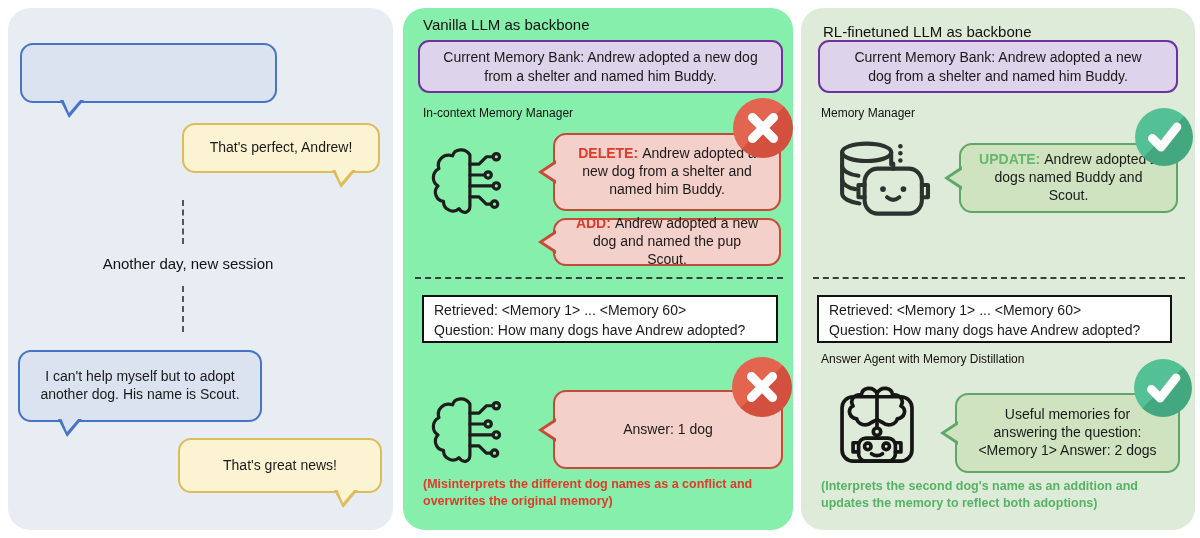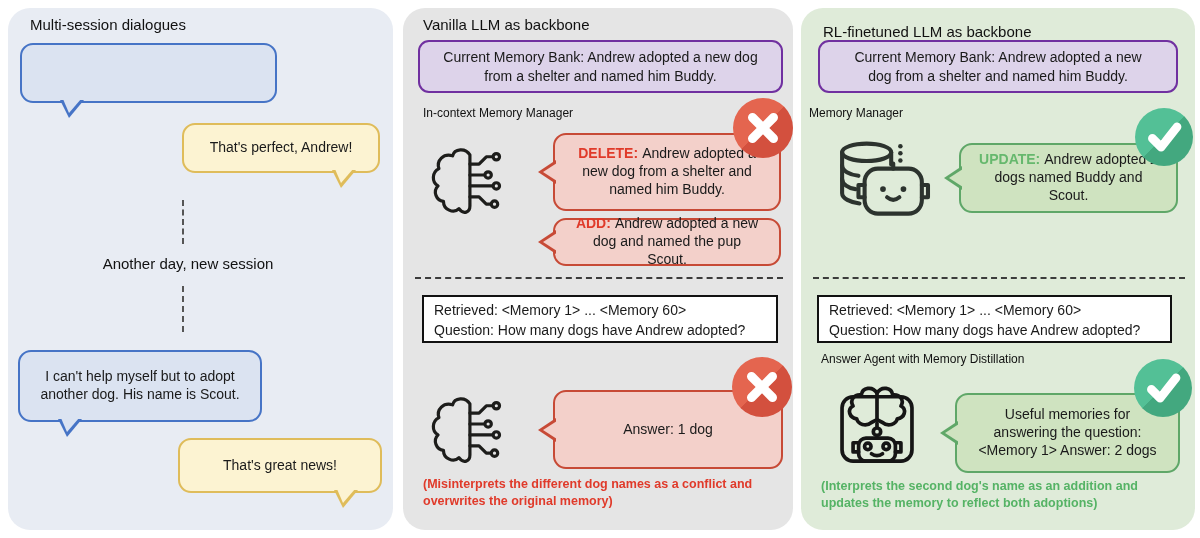--- a/index.html
+++ b/index.html
@@ -1,21 +1,21 @@
 <!DOCTYPE html>
 <html><head>
 <meta charset="utf-8">
 <style>
   * { margin:0; padding:0; box-sizing:border-box; }
   html,body { width:1200px; height:538px; background:#fff; font-family:"Liberation Sans", sans-serif; color:#1a1a1a; overflow:hidden; }
   .stage { position:relative; width:1200px; height:538px; }
 
   .panel { position:absolute; top:8px; height:522px; border-radius:22px; }
   .panel-left   { left:8px;   width:385px; background:#e8ecf3; }
-  .panel-mid    { left:403px; width:390px; background:#e5e5e5; }
+  .panel-mid    { left:403px; width:390px; background:#86efac; }
   .panel-right  { left:801px; width:394px; background:#dfebd9; }
 
   .panel-title { position:absolute; font-size:15px; color:#111; white-space:nowrap; }
 
   
   .bubble { position:absolute; border:2px solid var(--bc); background:var(--fc); border-radius:13px;
             display:flex; align-items:center; justify-content:center; text-align:center;
             font-size:14px; line-height:1.28; }
   .blue-bubble   { --fc:#dbe3f1; --bc:#4674c6; }
   .yellow-bubble { --fc:#fcf3d2; --bc:#dfbc5a; }
@@ -58,21 +58,20 @@
   .icon-box svg { display:block; }
 
   .divider-text { position:absolute; font-size:15px; text-align:center; color:#111; }
 </style>
 </head>
 <body>
 
 <div class="stage">
 
   <div class="panel panel-left">
-    <div class="panel-title" style="left:22px; top:8px;">Multi-session dialogues</div>
 
     <div class="bubble blue-bubble" style="left:12px; top:35px; width:257px; height:60px; padding:0 9px;">
       <span class="tail tail-d-b" style="left:38px;"></span>
       <span class="tail tail-d-f" style="left:41px;"></span>
     </div>
 
     <div class="bubble yellow-bubble" style="left:174px; top:115px; width:198px; height:50px;">
       <span>That's perfect, Andrew!</span>
       <span class="tail tail-d-b" style="right:22px;"></span>
       <span class="tail tail-d-f" style="right:25px;"></span>
@@ -175,21 +174,21 @@
     <div class="caption caption-red" style="left:20px; top:468px; width:356px;">(Misinterprets the different dog names as a conflict and overwrites the original memory)</div>
   </div>
 
   <div class="panel panel-right">
     <div class="panel-title" style="left:22px; top:15px;">RL-finetuned LLM as backbone</div>
 
     <div class="memory-bank" style="left:17px; top:32px; width:360px; height:53px;">
       <span>Current Memory Bank: Andrew adopted a new dog from a shelter and named him Buddy.</span>
     </div>
 
-    <div class="section-label" style="left:8px; top:98px;">Memory Manager</div>
+    <div class="section-label" style="left:20px; top:98px;">Memory Manager</div>
 
     <div class="icon-box" style="left:30px; top:130px;">
       <svg width="104" height="92" viewBox="0 0 100 90" fill="none" stroke="#2c332e" stroke-width="4" stroke-linecap="round" stroke-linejoin="round">
         <ellipse cx="34" cy="14" rx="24" ry="8.5"></ellipse>
         <path d="M10 14 V54 C10 59 18 63 27 64"></path>
         <path d="M58 14 V26"></path>
         <path d="M10 27 C10 32 17 36 26 37"></path>
         <path d="M10 40 C10 45 16 49 23 50"></path>
         <g fill="#2c332e" stroke="none">
             <circle cx="67" cy="8" r="2.2"></circle>

